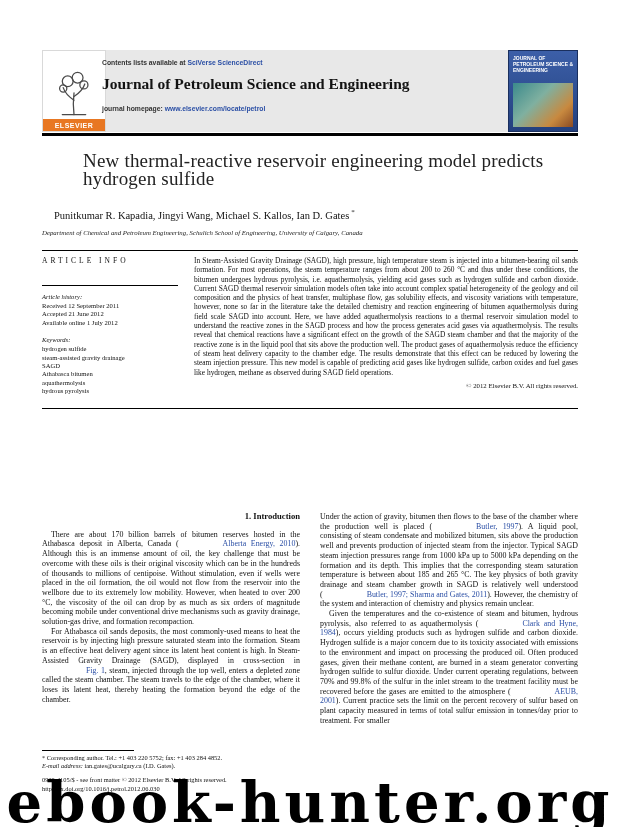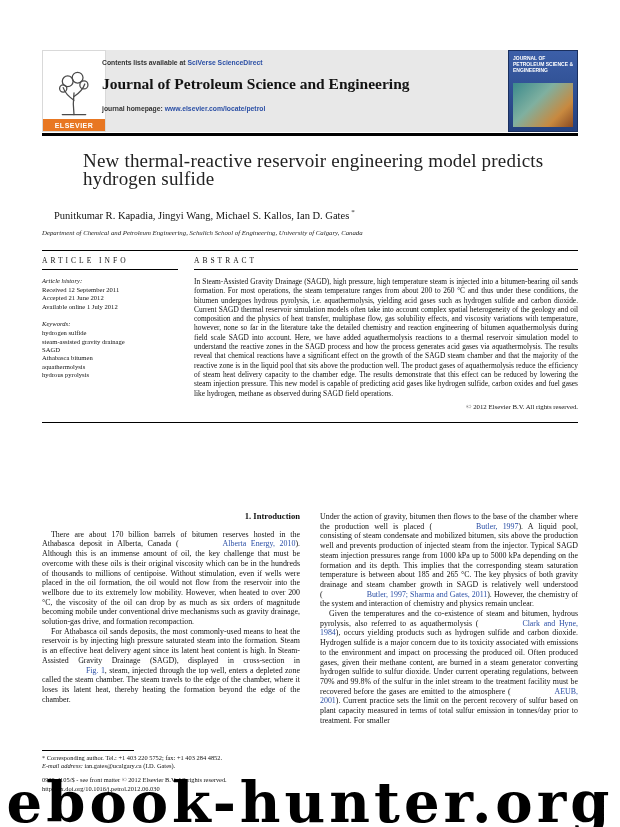--- a/index.html
+++ b/index.html
@@ -41,21 +41,21 @@
   .authors { position:absolute; top:208px; left:54px; width:536px; font-size:10.5px; color:#111; }
   .corr { font-size:7px; margin-left:2px; }
   .affil { position:absolute; top:229px; left:42px; width:536px; font-size:6.8px; font-style:italic; color:#222; }
 
   .info-section { position:absolute; top:250px; left:42px; width:536px;
                   border-top:1px solid #000; border-bottom:1px solid #000;
                   padding:5px 0 12px 0; display:flex; }
   .info-col { width:152px; padding-right:16px; }
   .abs-col { flex:1; }
   .col-heading { font-size:7.5px; letter-spacing:3px; text-transform:uppercase; color:#111;
-                 padding-bottom:4px; border-bottom:1px solid #000; margin-bottom:7px; }
+                 padding-bottom:20px; border-bottom:1px solid #000; margin-bottom:7px; }
   .hist-label, .kw-label { font-size:6.6px; font-style:italic; margin-bottom:2px; }
   .kw-label { margin-top:9px; }
   .list-line { font-size:6.6px; line-height:8.4px; }
   .abs-text { font-size:7.4px; line-height:9.3px; text-align:justify; }
   .abs-copy { font-size:6.8px; text-align:right; margin-top:5px; }
 
   .body-col { position:absolute; top:512px; width:258px; font-size:7.9px; line-height:9.7px;
               text-align:justify; color:#111; }
   .col1 { left:42px; }
   .col2 { left:320px; }
@@ -135,21 +135,20 @@
       <div>
           <div class="list-line">hydrogen sulfide</div>
           <div class="list-line">steam-assisted gravity drainage</div>
           <div class="list-line">SAGD</div>
           <div class="list-line">Athabasca bitumen</div>
           <div class="list-line">aquathermolysis</div>
           <div class="list-line">hydrous pyrolysis</div>
         </div>
     </div>
     <div class="abs-col">
-      <div class="col-heading">abstract</div>
       <div class="abs-text">In Steam-Assisted Gravity Drainage (SAGD), high pressure, high temperature steam is injected into a bitumen-bearing oil sands formation. For most operations, the steam temperature ranges from about 200 to 260 °C and thus under these conditions, the bitumen undergoes hydrous pyrolysis, i.e. aquathermolysis, yielding acid gases such as hydrogen sulfide and carbon dioxide. Current SAGD thermal reservoir simulation models often take into account complex spatial heterogeneity of the geology and oil composition and the physics of heat transfer, multiphase flow, gas solubility effects, and viscosity variations with temperature, however, none so far in the literature take the detailed chemistry and reaction engineering of bitumen aquathermolysis during field scale SAGD into account. Here, we have added aquathermolysis reactions to a thermal reservoir simulation model to understand the reactive zones in the SAGD process and how the process generates acid gases via aquathermolysis. The results reveal that chemical reactions have a significant effect on the growth of the SAGD steam chamber and that the majority of the reactive zone is in the liquid pool that sits above the production well. The product gases of aquathermolysis reduce the efficiency of steam heat delivery capacity to the chamber edge. The results demonstrate that this effect can be reduced by lowering the steam injection pressure. This new model is capable of predicting acid gases like hydrogen sulfide, carbon oxides and fuel gases like hydrogen, methane as observed during SAGD field operations.</div>
       <div class="abs-copy">© 2012 Elsevier B.V. All rights reserved.</div>
     </div>
   </div>
 
   <div class="body-col col1">
     <div class="sec-heading">1. Introduction</div>
     <div>
         <p class="para">There are about 170 billion barrels of bitumen reserves hosted in the Athabasca deposit in Alberta, Canada (<span class="cite">Alberta Energy, 2010</span>). Although this is an immense amount of oil, the key challenge that must be overcome with these oils is their original viscosity which can be in the hundreds of thousands to millions of centipoise. Without stimulation, even if wells were placed in the oil formation, the oil would not flow from the reservoir into the wellbore due to its extremely low mobility. However, when heated to over 200 °C, the viscosity of the oil can drop by as much as six orders of magnitude becoming mobile under conventional drive mechanisms such as gravity drainage, solution-gas drive, and formation recompaction.</p>
         <p class="para">For Athabasca oil sands deposits, the most commonly-used means to heat the reservoir is by injecting high pressure saturated steam into the formation. Steam is an effective heat delivery agent since its latent heat content is high. In Steam-Assisted Gravity Drainage (SAGD), displayed in cross-section in <span class="cite">Fig. 1</span>, steam, injected through the top well, enters a depleted zone called the steam chamber. The steam travels to the edge of the chamber, where it loses its latent heat, thereby heating the formation beyond the edge of the chamber.</p>

